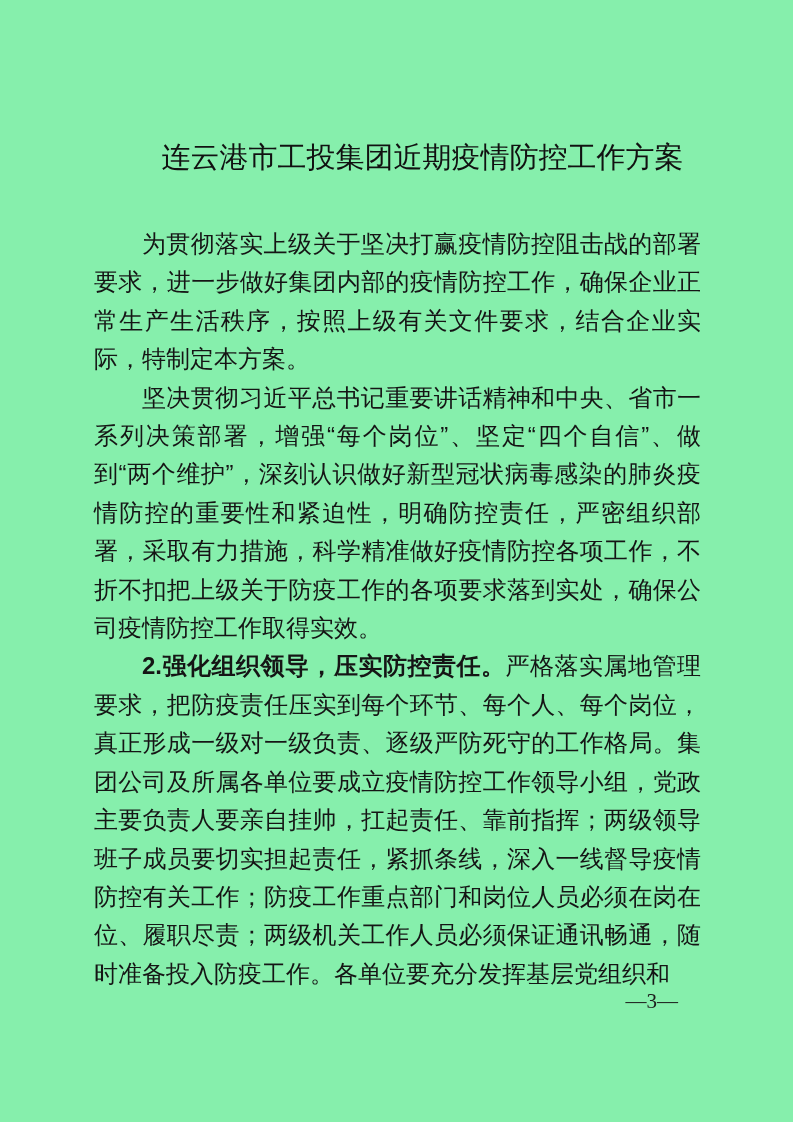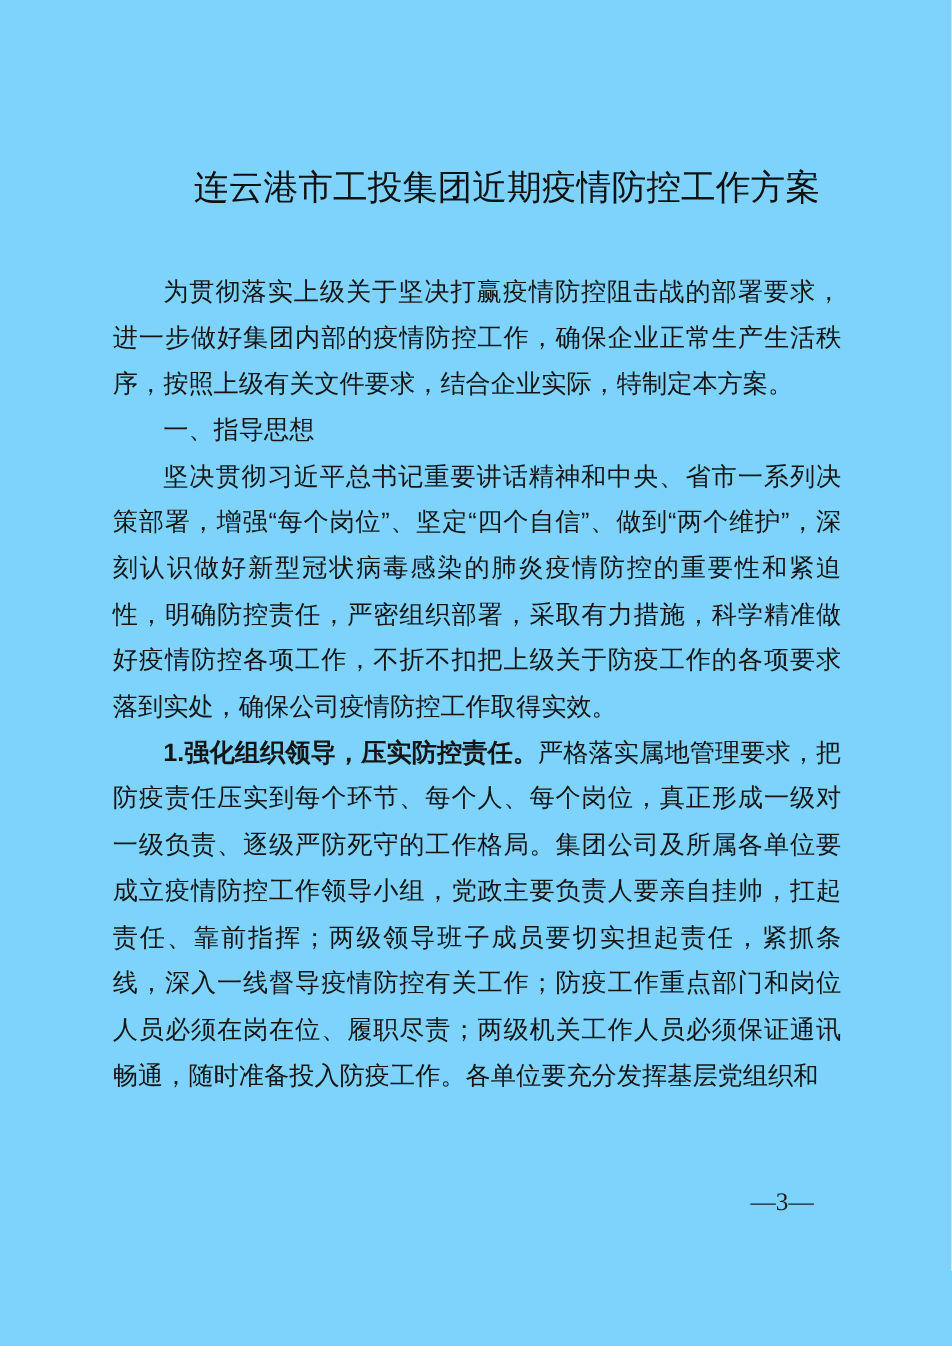--- a/index.html
+++ b/index.html
@@ -5,21 +5,21 @@
 <style>
   html, body {
     margin: 0;
     padding: 0;
     background: #ffffff;
   }
   .page {
     position: relative;
     width: 793px;
     height: 1122px;
-    background: #7dd3fc;
+    background: #86efac;
     color: #1c1c1c;
     font-family: "Liberation Sans", "DejaVu Sans", sans-serif;
     overflow: hidden;
   }
   .doc-title {
     position: absolute;
     left: 94px;
     top: 141px;
     width: 607px;
     box-sizing: border-box;
@@ -31,21 +31,21 @@
     font-weight: normal;
     letter-spacing: 0;
     line-height: 1.15;
     color: #111111;
   }
   .doc-body {
     position: absolute;
     left: 94px;
     top: 225px;
     width: 607px;
-    font-size: 21px;
+    font-size: 24px;
     line-height: 38.4px;
     text-align: justify;
     color: #151515;
   }
   .doc-body p {
     margin: 0;
     padding: 0;
     text-indent: 2em;
   }
   .doc-body p.heading {
@@ -72,24 +72,23 @@
 <body>
 
 <div class="page">
 
   <h1 class="doc-title">连云港市工投集团近期疫情防控工作方案</h1>
 
   <div class="doc-body">
 
     <p>为贯彻落实上级关于坚决打赢疫情防控阻击战的部署要求，进一步做好集团内部的疫情防控工作，确保企业正常生产生活秩序，按照上级有关文件要求，结合企业实际，特制定本方案。</p>
 
-    <p class="heading">一、指导思想</p>
 
     <p>坚决贯彻习近平总书记重要讲话精神和中央、省市一系列决策部署，增强“每个岗位”、坚定“四个自信”、做到“两个维护”，深刻认识做好新型冠状病毒感染的肺炎疫情防控的重要性和紧迫性，明确防控责任，严密组织部署，采取有力措施，科学精准做好疫情防控各项工作，不折不扣把上级关于防疫工作的各项要求落到实处，确保公司疫情防控工作取得实效。</p>
 
 
-    <p><b class="lead">1.强化组织领导，压实防控责任。</b><span>严格落实属地管理要求，把防疫责任压实到每个环节、每个人、每个岗位，真正形成一级对一级负责、逐级严防死守的工作格局。集团公司及所属各单位要成立疫情防控工作领导小组，党政主要负责人要亲自挂帅，扛起责任、靠前指挥；两级领导班子成员要切实担起责任，紧抓条线，深入一线督导疫情防控有关工作；防疫工作重点部门和岗位人员必须在岗在位、履职尽责；两级机关工作人员必须保证通讯畅通，随时准备投入防疫工作。各单位要充分发挥基层党组织和</span></p>
+    <p><b class="lead">2.强化组织领导，压实防控责任。</b><span>严格落实属地管理要求，把防疫责任压实到每个环节、每个人、每个岗位，真正形成一级对一级负责、逐级严防死守的工作格局。集团公司及所属各单位要成立疫情防控工作领导小组，党政主要负责人要亲自挂帅，扛起责任、靠前指挥；两级领导班子成员要切实担起责任，紧抓条线，深入一线督导疫情防控有关工作；防疫工作重点部门和岗位人员必须在岗在位、履职尽责；两级机关工作人员必须保证通讯畅通，随时准备投入防疫工作。各单位要充分发挥基层党组织和</span></p>
 
   </div>
 
   <div class="page-number">—3—</div>
 
 </div>
 
 </body></html>

